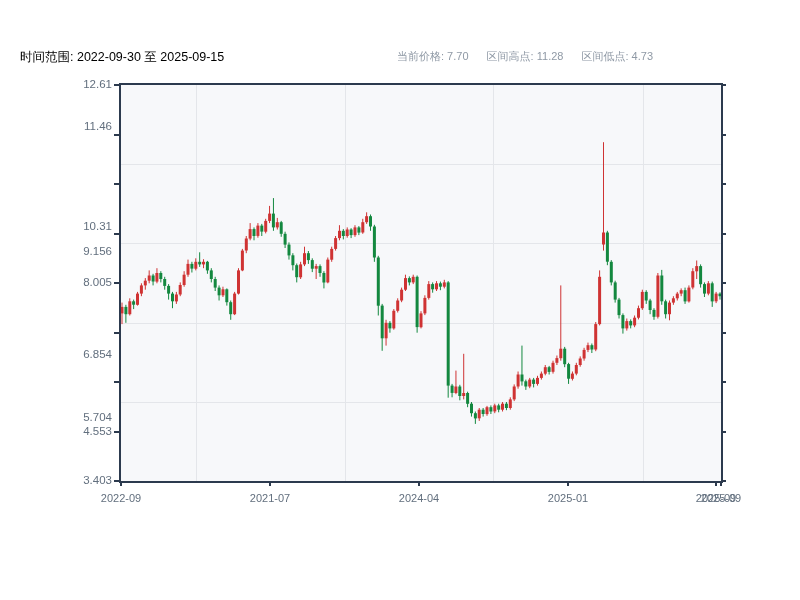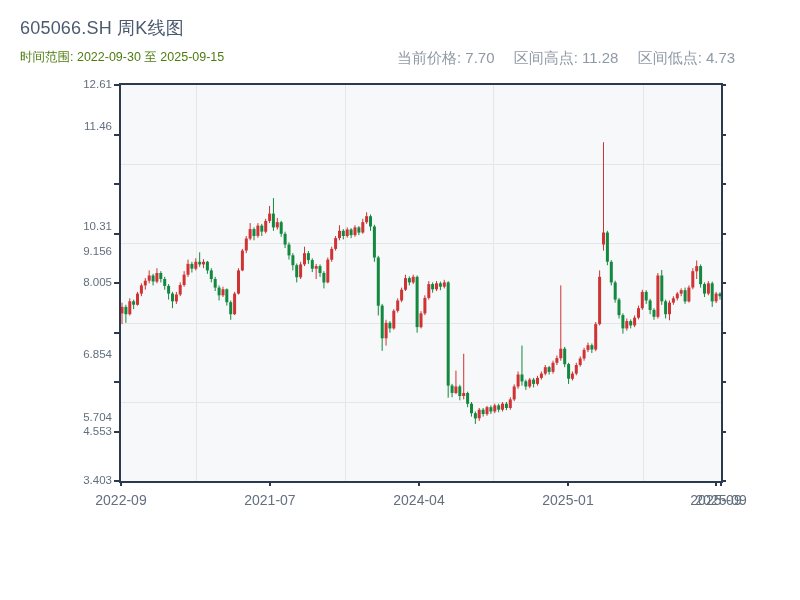--- a/index.html
+++ b/index.html
@@ -8,25 +8,25 @@
   .screen {
     position: relative; width: 800px; height: 600px;
     background: #ffffff; overflow: hidden;
   }
   .title {
     position: absolute; left: 20px; top: 16px;
     font-size: 18px; font-weight: 500; color: #4b5a6e; letter-spacing: .2px;
   }
   .subtitle {
     position: absolute; left: 20px; top: 49px;
-    font-size: 12.5px; color: #4d7c0f;
+    font-size: 12.5px; color: #000000;
   }
   .stats {
     position: absolute; left: 397px; top: 49px;
-    font-size: 15px; color: #8f99a5; white-space: nowrap;
+    font-size: 11px; color: #8f99a5; white-space: nowrap;
   }
   .stats span.item { margin-right: 15px; }
   .plot-bg {
     position: absolute; left: 121px; top: 85px; width: 600px; height: 396px;
     background: #f7f8fa;
   }
   .plot-frame {
     position: absolute; left: 119px; top: 83px; width: 604px; height: 400px;
     border: 2px solid #2c3a4e; pointer-events: none;
   }
@@ -40,29 +40,28 @@
   }
   .tick-left  { position: absolute; width: 5px; height: 2px; background: #2c3a4e; left: 114px; }
   .tick-right { position: absolute; width: 5px; height: 2px; background: #2c3a4e; left: 721px; }
   .tick-bottom{ position: absolute; width: 2px; height: 5px; background: #2c3a4e; top: 481px; }
   .y-label {
     position: absolute; left: 40px; width: 72px; text-align: right;
     font-size: 11.5px; color: #626f7e;
   }
   .x-label {
     position: absolute; top: 492px; width: 80px; text-align: center;
-    font-size: 14px; color: #626f7e;
+    font-size: 11px; color: #626f7e;
   }
   .candles-svg { position: absolute; left: 121px; top: 85px; }
 </style>
 </head>
 <body>
 
 <div class="screen">
-  <div class="title">605066.SH 周K线图</div>
   <div class="subtitle">时间范围: 2022-09-30 至 2025-09-15</div>
   <div class="stats">
     <span class="item">当前价格: 7.70</span>
     <span class="item">区间高点: 11.28</span>
     <span class="item">区间低点: 4.73</span>
   </div>
 
   <div class="plot-bg"></div>
   <div id="grid-layer">
       <div class="gridline-h" style="top: 164.2px;"></div>

